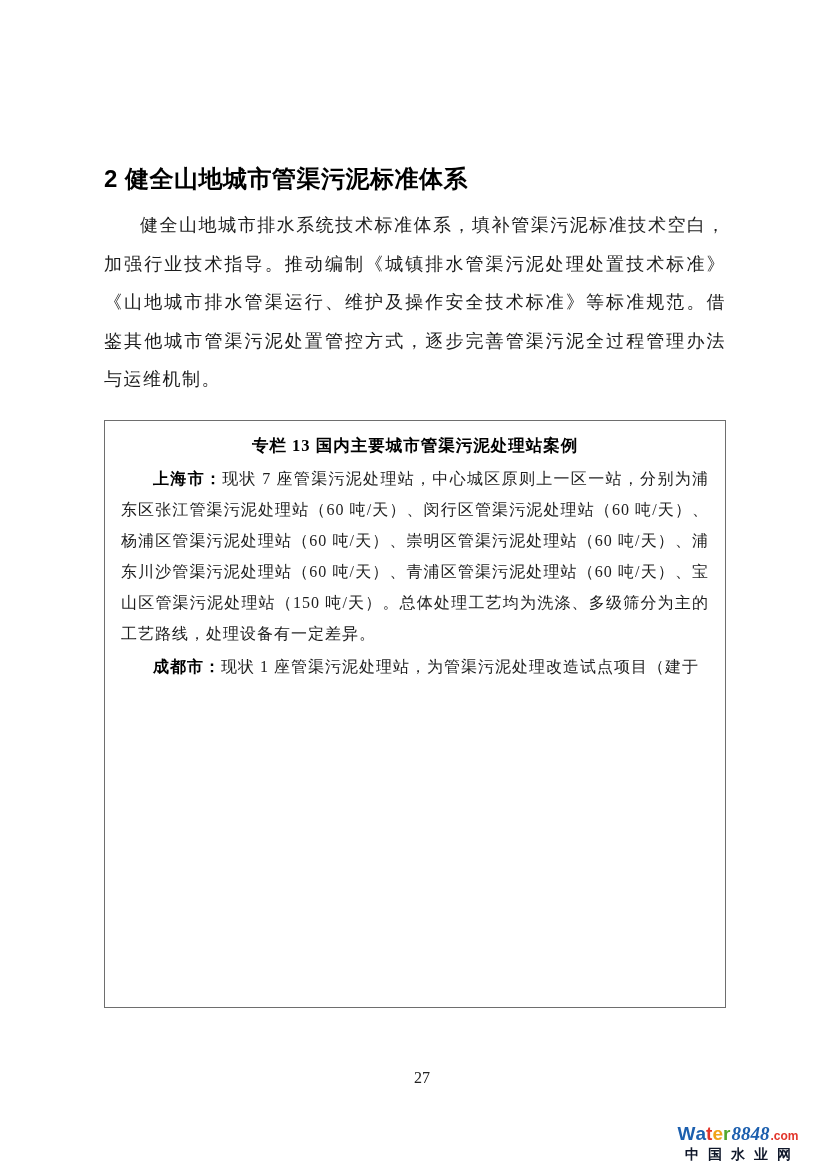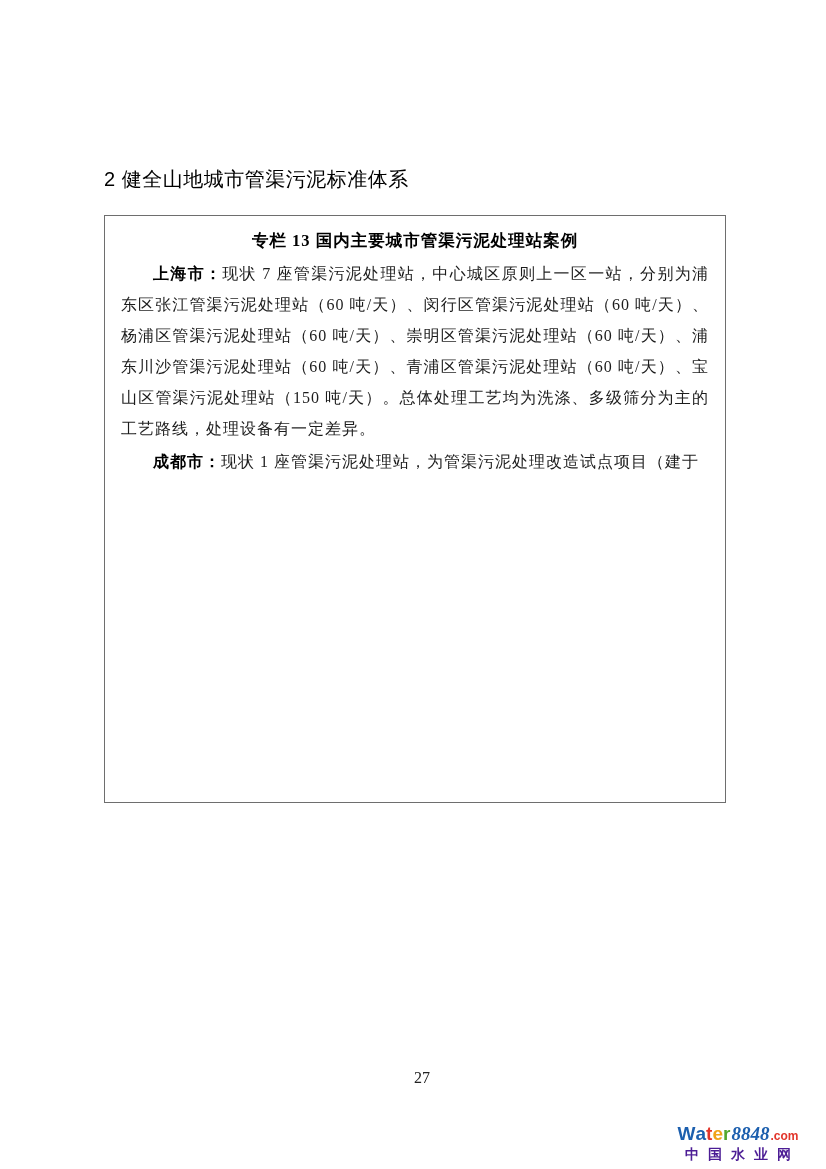--- a/index.html
+++ b/index.html
@@ -22,22 +22,22 @@
   }
   .continuation {
     font-size: 18px;
     line-height: 38px;
     letter-spacing: 1.5px;
     text-align: justify;
   }
   .section-heading {
     margin-top: 16px;
     font-family: "Liberation Sans", "DejaVu Sans", sans-serif;
-    font-weight: normal;
-    font-size: 20px;
+    font-weight: bold;
+    font-size: 24px;
     line-height: 30px;
     color: #000000;
     letter-spacing: 0.5px;
   }
   .body-para {
     margin-top: 12px;
     font-size: 18px;
     line-height: 38.5px;
     letter-spacing: 1.5px;
     text-align: justify;
@@ -123,20 +123,21 @@
 </head>
 <body>
 
 <div class="page">
 
   <div class="content">
 
 
     <h2 class="section-heading">2 健全山地城市管渠污泥标准体系</h2>
 
+    <p class="body-para">健全山地城市排水系统技术标准体系，填补管渠污泥标准技术空白，加强行业技术指导。推动编制《城镇排水管渠污泥处理处置技术标准》《山地城市排水管渠运行、维护及操作安全技术标准》等标准规范。借鉴其他城市管渠污泥处置管控方式，逐步完善管渠污泥全过程管理办法与运维机制。</p>
 
     <div class="case-box">
       <div class="box-title">专栏 13 国内主要城市管渠污泥处理站案例</div>
 
 
 
       <p class="case-para"><strong>上海市：</strong><span>现状 7 座管渠污泥处理站，中心城区原则上一区一站，分别为浦东区张江管渠污泥处理站（60 吨/天）、闵行区管渠污泥处理站（60 吨/天）、杨浦区管渠污泥处理站（60 吨/天）、崇明区管渠污泥处理站（60 吨/天）、浦东川沙管渠污泥处理站（60 吨/天）、青浦区管渠污泥处理站（60 吨/天）、宝山区管渠污泥处理站（150 吨/天）。总体处理工艺均为洗涤、多级筛分为主的工艺路线，处理设备有一定差异。</span></p>
 
       <p class="case-para"><strong>成都市：</strong><span>现状 1 座管渠污泥处理站，为管渠污泥处理改造试点项目（建于</span></p>
     </div>
@@ -148,16 +149,16 @@
   <div class="logo">
     <div class="logo-row1">
       <span class="logo-water" style="color: rgb(28, 95, 174);">W</span>
       <span class="logo-water" style="color: rgb(28, 95, 174);">a</span>
       <span class="logo-water" style="color: rgb(226, 53, 43);">t</span>
       <span class="logo-water" style="color: rgb(240, 163, 24);">e</span>
       <span class="logo-water" style="color: rgb(83, 168, 46);">r</span>
       <span class="logo-8848" style="color: rgb(28, 95, 174);">8848</span>
       <span class="logo-com" style="color: rgb(226, 53, 43);">.com</span>
     </div>
-    <div class="logo-row2" style="color: #4c1d95;">中国水业网</div>
+    <div class="logo-row2" style="color: #0f172a;">中国水业网</div>
   </div>
 
 </div>
 
 </body></html>

